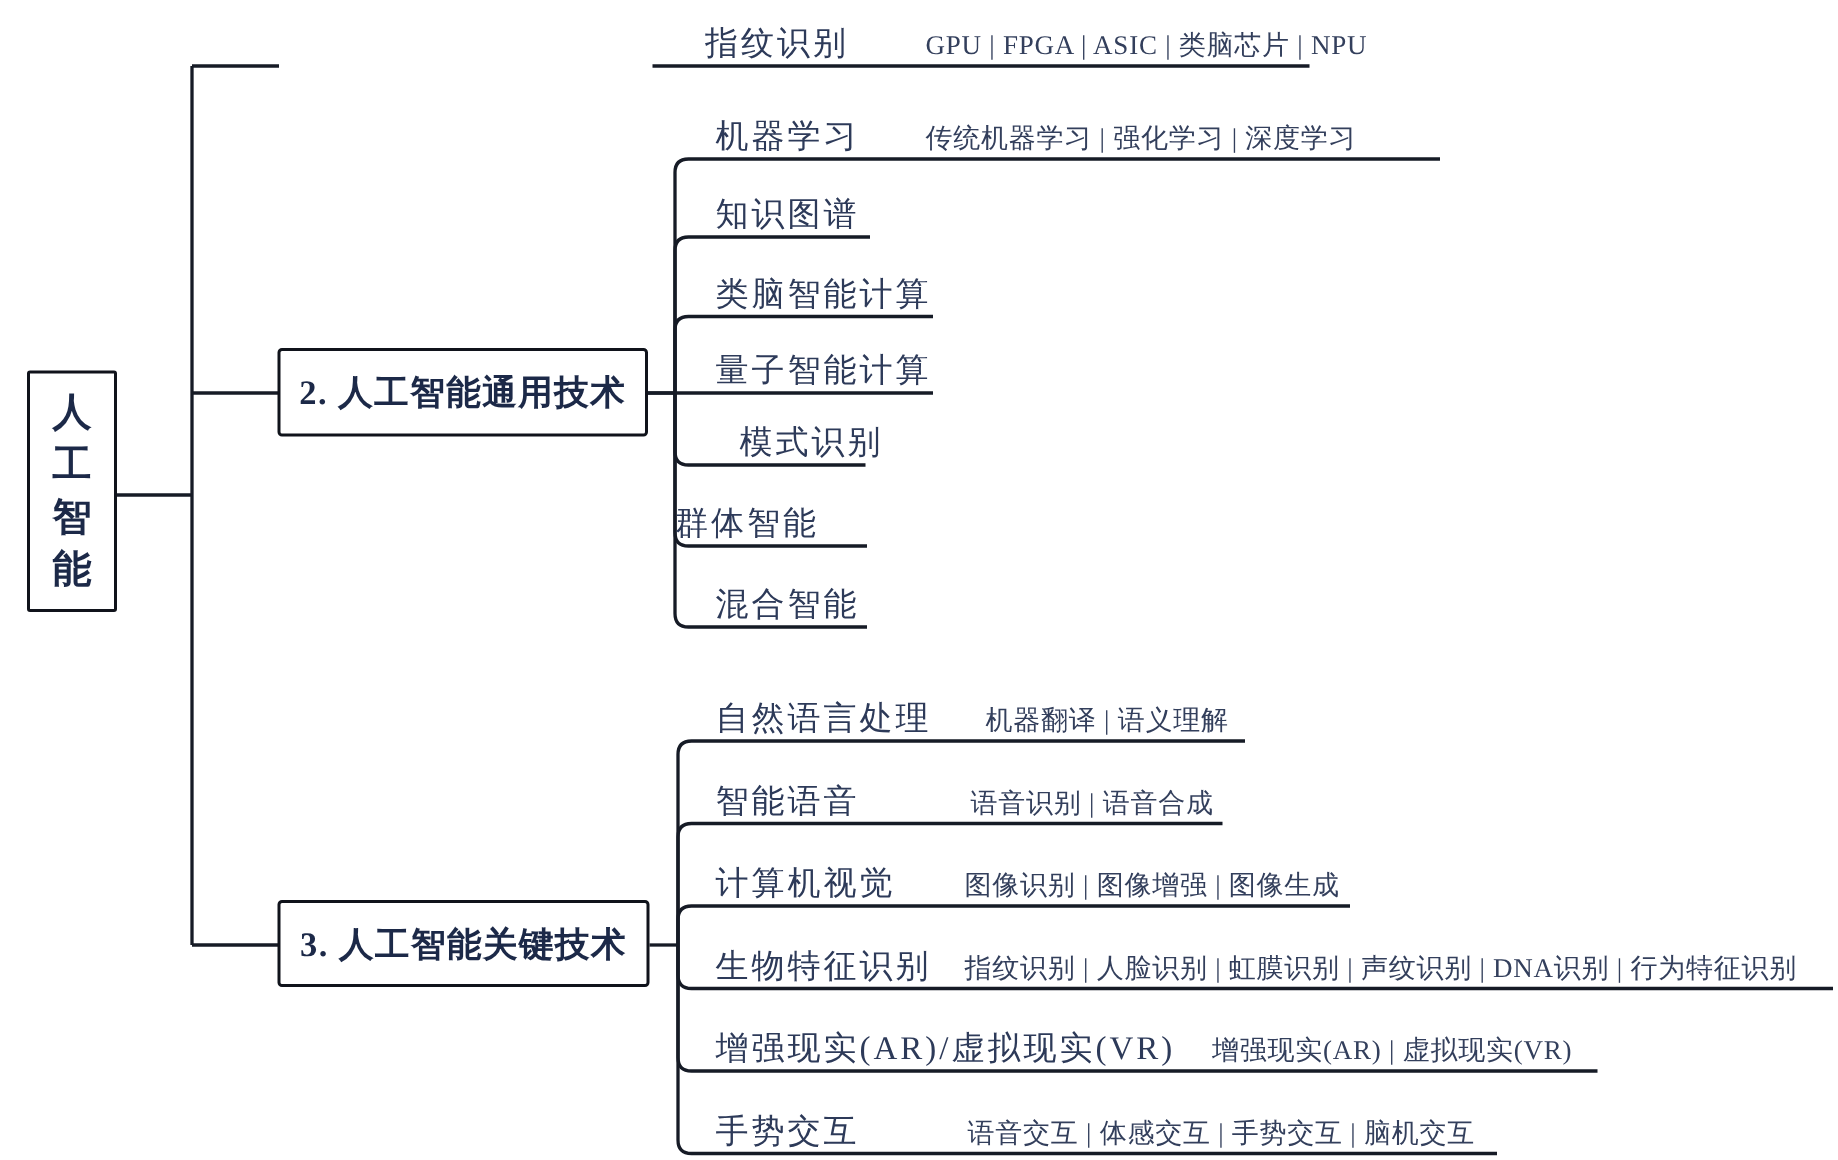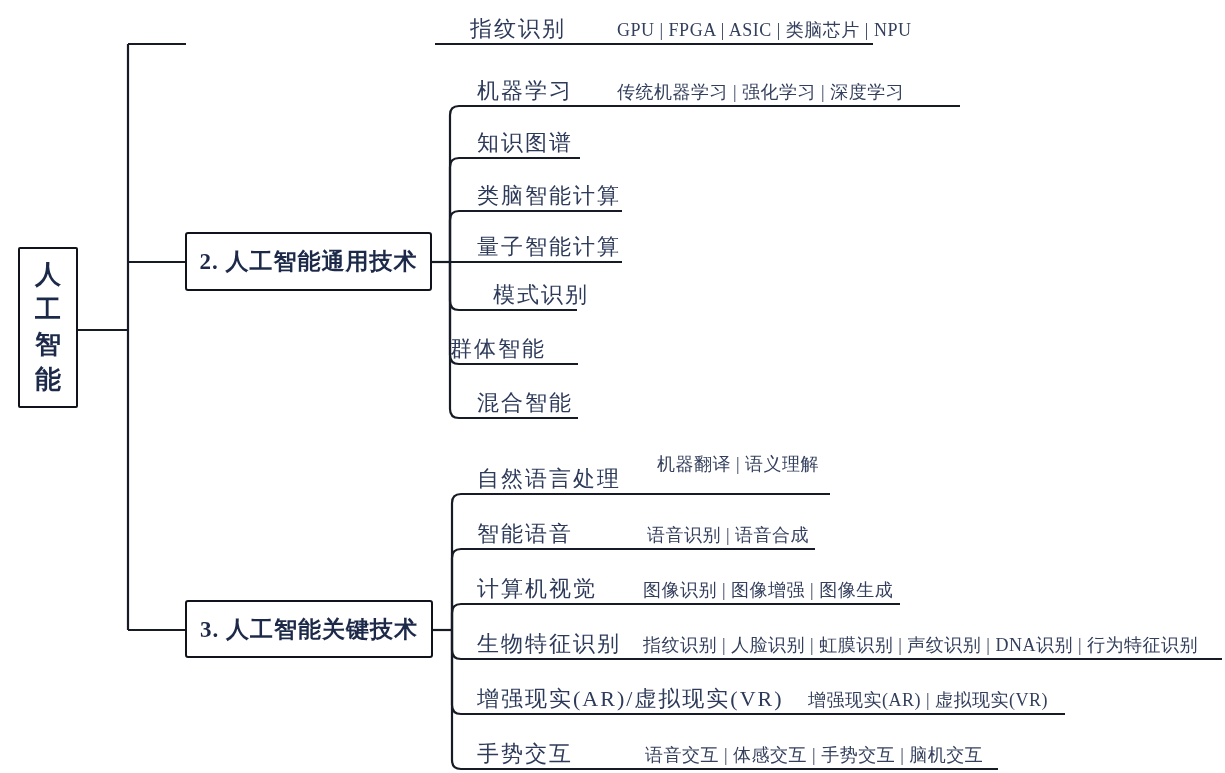--- a/index.html
+++ b/index.html
@@ -79,21 +79,21 @@
       <span class="node-items" style="left: 617px; bottom: 734px;">GPU | FPGA | ASIC | 类脑芯片 | NPU</span>
       <span class="leaf-label" style="left: 477px; bottom: 671px;">机器学习</span>
       <span class="node-items" style="left: 617px; bottom: 672px;">传统机器学习 | 强化学习 | 深度学习</span>
       <span class="leaf-label" style="left: 477px; bottom: 619px;">知识图谱</span>
       <span class="leaf-label" style="left: 477px; bottom: 566px;">类脑智能计算</span>
       <span class="leaf-label" style="left: 477px; bottom: 515px;">量子智能计算</span>
       <span class="leaf-label" style="left: 493px; bottom: 467px;">模式识别</span>
       <span class="leaf-label" style="left: 450px; bottom: 413px;">群体智能</span>
       <span class="leaf-label" style="left: 477px; bottom: 359px;">混合智能</span>
       <span class="leaf-label" style="left: 477px; bottom: 283px;">自然语言处理</span>
-      <span class="node-items" style="left: 657px; bottom: 300px;">机器翻译 | 语义理解</span>
+      <span class="node-items" style="left: 657px; bottom: 284px;">机器翻译 | 语义理解</span>
       <span class="leaf-label" style="left: 477px; bottom: 228px;">智能语音</span>
       <span class="node-items" style="left: 647px; bottom: 229px;">语音识别 | 语音合成</span>
       <span class="leaf-label" style="left: 477px; bottom: 173px;">计算机视觉</span>
       <span class="node-items" style="left: 643px; bottom: 174px;">图像识别 | 图像增强 | 图像生成</span>
       <span class="leaf-label" style="left: 477px; bottom: 118px;">生物特征识别</span>
       <span class="node-items" style="left: 643px; bottom: 119px;">指纹识别 | 人脸识别 | 虹膜识别 | 声纹识别 | DNA识别 | 行为特征识别</span>
       <span class="leaf-label" style="left: 477px; bottom: 63px;">增强现实(AR)/虚拟现实(VR)</span>
       <span class="node-items" style="left: 808px; bottom: 64px;">增强现实(AR) | 虚拟现实(VR)</span>
       <span class="leaf-label" style="left: 477px; bottom: 8px;">手势交互</span>
       <span class="node-items" style="left: 645px; bottom: 9px;">语音交互 | 体感交互 | 手势交互 | 脑机交互</span>

